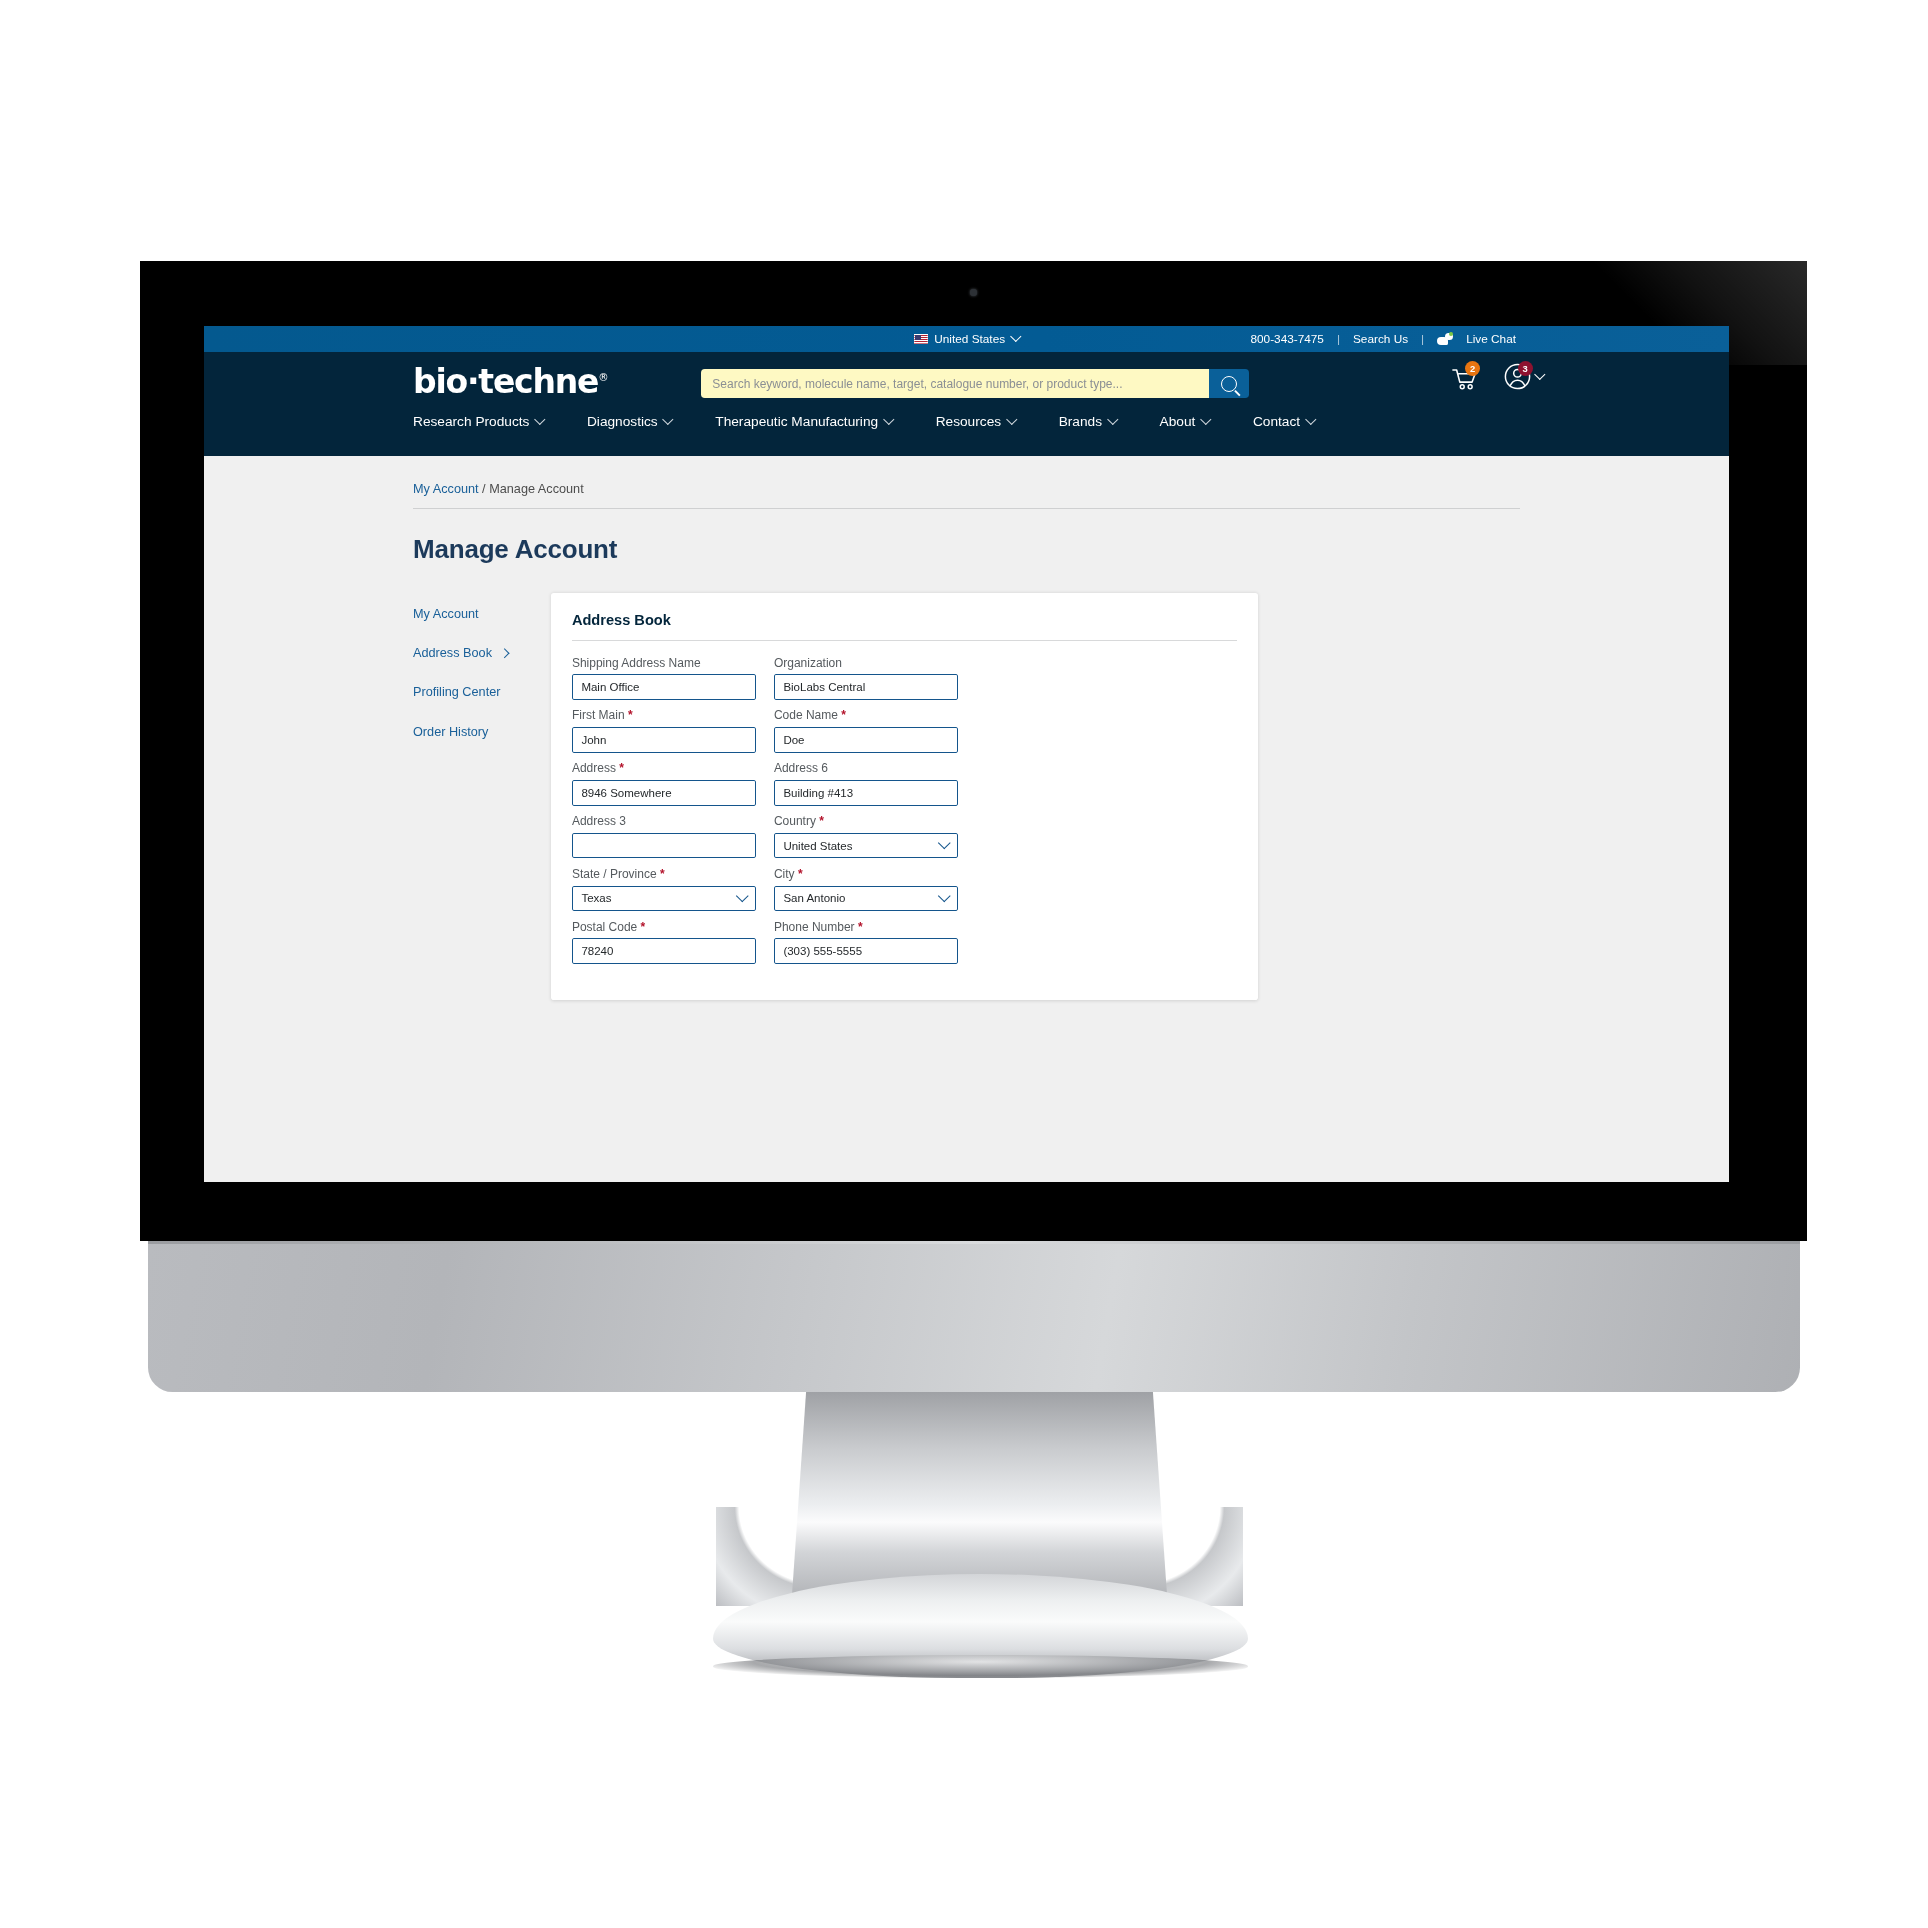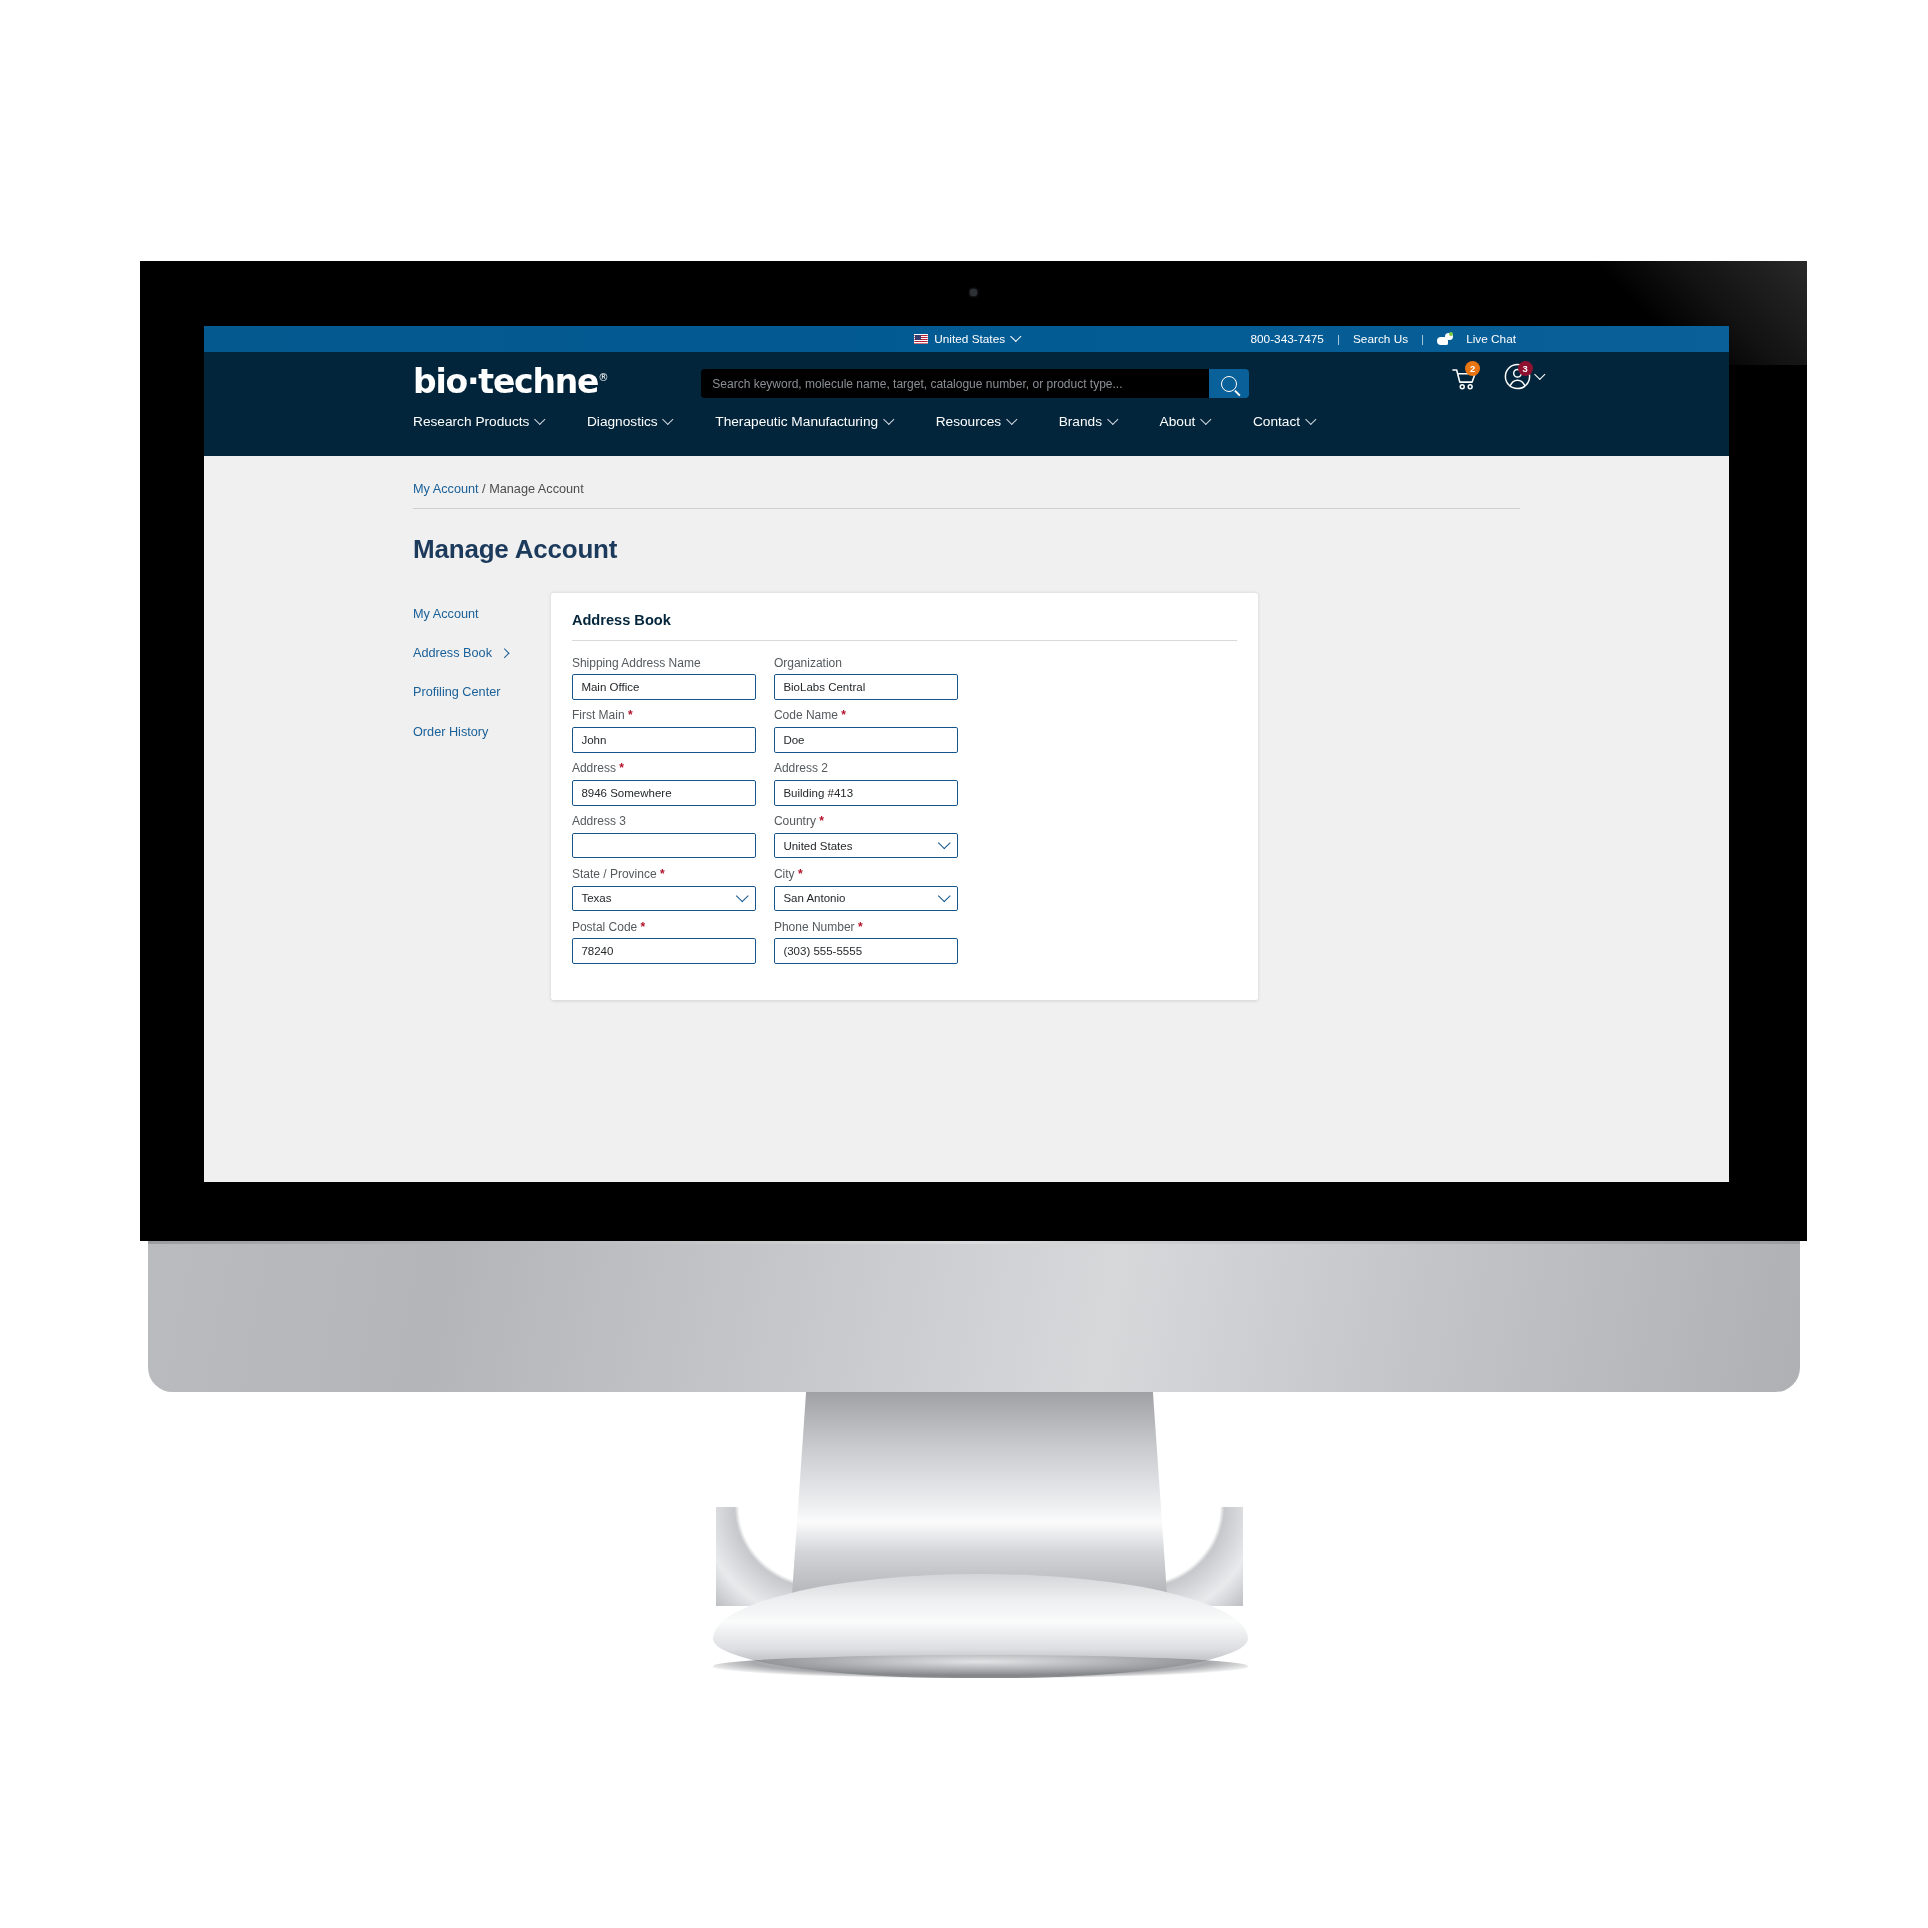--- a/index.html
+++ b/index.html
@@ -84,21 +84,21 @@
   .chat-icon .dot{position:absolute;right:0;top:-0.9px;width:3.8px;height:3.8px;border-radius:50%;background:#7ac943;}
   .u-link{color:#fff;text-decoration:none;white-space:nowrap;}
 
   
   .masthead{height:62px;background:#03253b;display:flex;align-items:center;position:relative;}
   .logo{position:absolute;left:209px;top:13px;color:#fff;font-size:33px;font-weight:700;letter-spacing:-1.2px;line-height:1;
         font-family:"DejaVu Sans", sans-serif;}
   .logo .mid{position:relative;}
   .logo .reg{font-size:10.4px;vertical-align:super;font-weight:400;letter-spacing:0;}
   .searchwrap{position:absolute;left:497px;top:17px;width:548px;height:29px;display:flex;}
-  .searchbox{flex:1;background:#000000;border-radius:3.8px 0 0 3.8px;display:flex;align-items:center;padding:0 11.3px;}
+  .searchbox{flex:1;background:#fef9c3;border-radius:3.8px 0 0 3.8px;display:flex;align-items:center;padding:0 11.3px;}
   .searchbox span{color:#8b8f94;font-size:12px;}
   .searchbtn{width:40px;background:#0a6099;border-radius:0 3.8px 3.8px 0;display:flex;align-items:center;justify-content:center;}
   .mag{width:14px;height:14px;border:1.9px solid #fff;border-radius:50%;position:relative;}
   .mag:after{content:"";position:absolute;right:-4.7px;bottom:-3.8px;width:6.6px;height:1.9px;background:#fff;transform:rotate(45deg);}
   .icons{position:absolute;right:185px;top:11.3px;display:flex;align-items:center;gap:24.5px;}
   .cart{position:relative;width:27px;height:25.4px;}
   .cart svg{position:absolute;left:0;top:3.8px;}
   .badge{position:absolute;border-radius:50%;color:#fff;font-size:9.4px;font-weight:700;
          display:flex;align-items:center;justify-content:center;width:15px;height:15px;}
   .badge.cart-b{background:#e87511;right:-0.9px;top:-2.8px;}
@@ -300,21 +300,21 @@
               </div>
 
               <div>
                 <div class="fieldlabel"><span>Address</span> <span class="req">*</span></div>
                 <div class="fieldbox">
                     <span>8946 Somewhere</span>
                   </div>
               </div>
 
               <div>
-                <div class="fieldlabel"><span>Address 2</span></div>
+                <div class="fieldlabel"><span>Address 6</span></div>
                 <div class="fieldbox">
                     <span>Building #413</span>
                   </div>
               </div>
 
               <div>
                 <div class="fieldlabel"><span>Address 3</span></div>
                 <div class="fieldbox">
                     <span></span>
                   </div>

